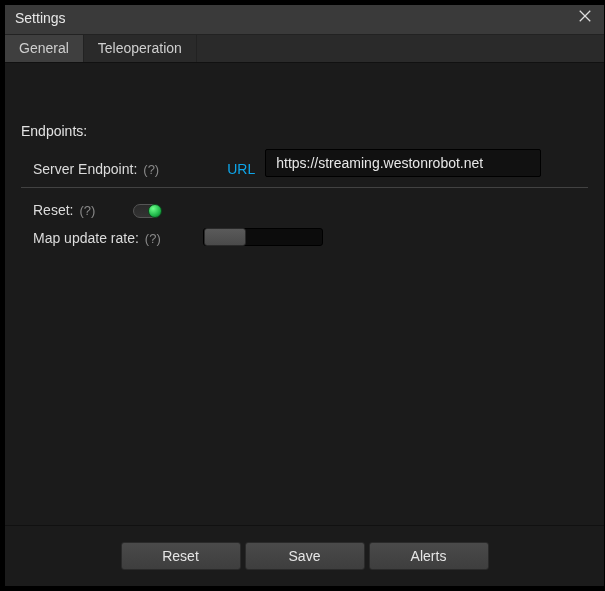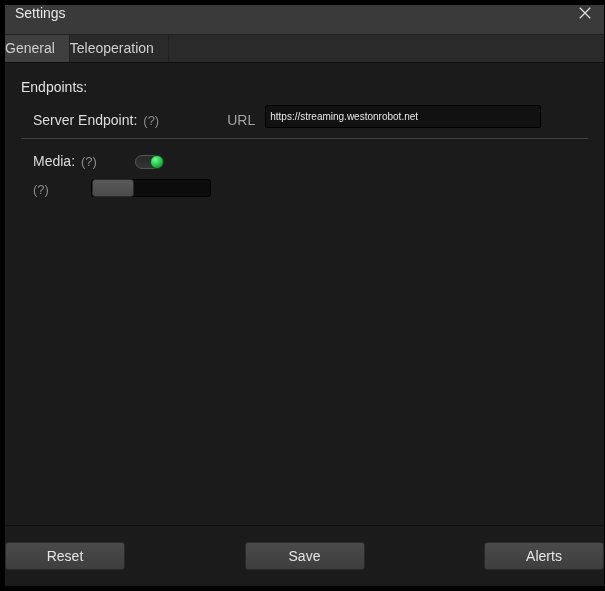--- a/index.html
+++ b/index.html
@@ -17,54 +17,55 @@
     background: #1b1b1b;
     border: 1px solid #000;
     border-radius: 3px 3px 0 0;
     display: flex;
     flex-direction: column;
   }
   .titlebar {
     height: 30px;
     background: #3a3a3a;
     display: flex;
-    align-items: flex-start;
+    align-items: flex-end;
     justify-content: space-between;
-    padding: 0 10px;
+    padding: 8px 10px;
     border-bottom: 1px solid #222;
   }
   .titlebar .title { font-size: 14px; color: #e8e8e8; }
   .close-btn {
     width: 18px; height: 18px;
     display: flex; align-items: center; justify-content: center;
     cursor: pointer;
     color: #ddd;
   }
   .close-btn svg { width: 14px; height: 14px; stroke: #ddd; stroke-width: 1.5; }
   .tabs {
     display: flex;
     background: #2a2a2a;
     border-bottom: 1px solid #111;
     height: 28px;
   }
   .tab {
-    padding: 5px 14px 4px 0;
+    padding: 5px 14px 4px 14px;
     color: #cfcfcf;
     font-size: 14px;
     cursor: pointer;
     background: #2a2a2a;
     border-right: 1px solid #222;
   }
   .tab.active {
     background: #3f3f3f;
   }
   .content {
     flex: 1;
     padding: 12px 16px;
     overflow: auto;
+    margin-top: 44px;
   }
   .section-title {
     color: #e2e2e2;
     margin-bottom: 10px;
     margin-top: 4px;
     font-size: 14px;
   }
   .row {
     display: flex;
     align-items: flex-end;
@@ -75,31 +76,31 @@
     color: #dcdcdc;
     margin-right: 6px;
   }
   .help {
     color: #8a8a8a;
     font-size: 13px;
     margin-right: 14px;
     cursor: help;
   }
   .url-label {
-    color: #a3a3a3;
+    color: #0ea5e9;
     margin-left: 54px;
     margin-right: 10px;
   }
   .text-input {
     background: #111;
     border: 1px solid #000;
     border-radius: 2px;
     color: #e8e8e8;
-    font-size: 10px;
-    padding: 5px 4px;
+    font-size: 14px;
+    padding: 5px 10px;
     width: 276px;
     outline: none;
   }
   .divider {
     border: none;
     border-top: 1px solid #424242;
     margin: 6px 0 14px 0;
   }
   .toggle {
     position: relative;
@@ -132,22 +133,22 @@
   .slider .thumb {
     position: absolute;
     left: 0; top: -1px;
     width: 42px; height: 18px;
     background: linear-gradient(#5a5a5a,#4a4a4a);
     border: 1px solid #2a2a2a;
     border-radius: 3px;
   }
   .button-row {
     display: flex;
-    justify-content: space-between;
-    gap: 28px;
+    justify-content: center;
+    gap: 4px;
     margin-top: 24px;
     padding: 16px 0;
     border-top: 1px solid #111;
   }
   .btn {
     width: 120px;
     padding: 5px 0;
     background: linear-gradient(#4a4a4a,#3e3e3e);
     border: 1px solid #2a2a2a;
     border-radius: 3px;
@@ -187,28 +188,29 @@
       <span class="row-label">Server Endpoint:</span>
       <span class="help">(?)</span>
       <span class="url-label">URL</span>
       <input class="text-input" type="text" value="https://streaming.westonrobot.net" style="">
     </div>
 
     <hr class="divider">
 
 
     <div class="row">
-      <span class="row-label">Media:</span>
+      <span class="row-label">Reset:</span>
       <span class="help">(?)</span>
       <div class="toggle">
         <div class="knob"></div>
       </div>
     </div>
 
     <div class="row">
+      <span class="row-label">Map update rate:</span>
       <span class="help">(?)</span>
       <div class="slider-wrap">
         <div class="slider">
           <div class="thumb"></div>
         </div>
       </div>
     </div>
 
   </div>
 

